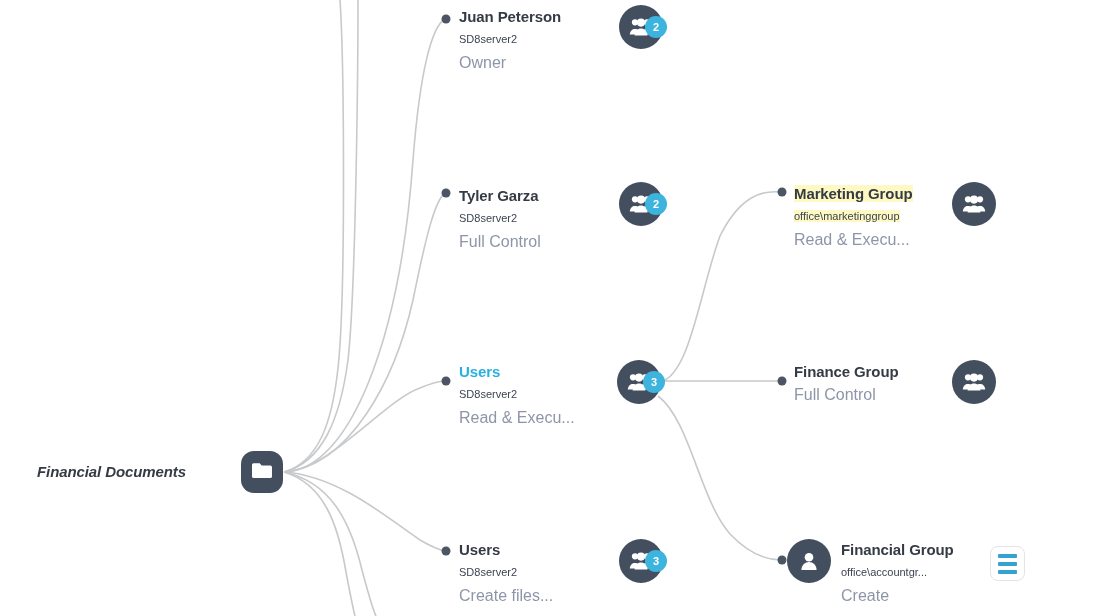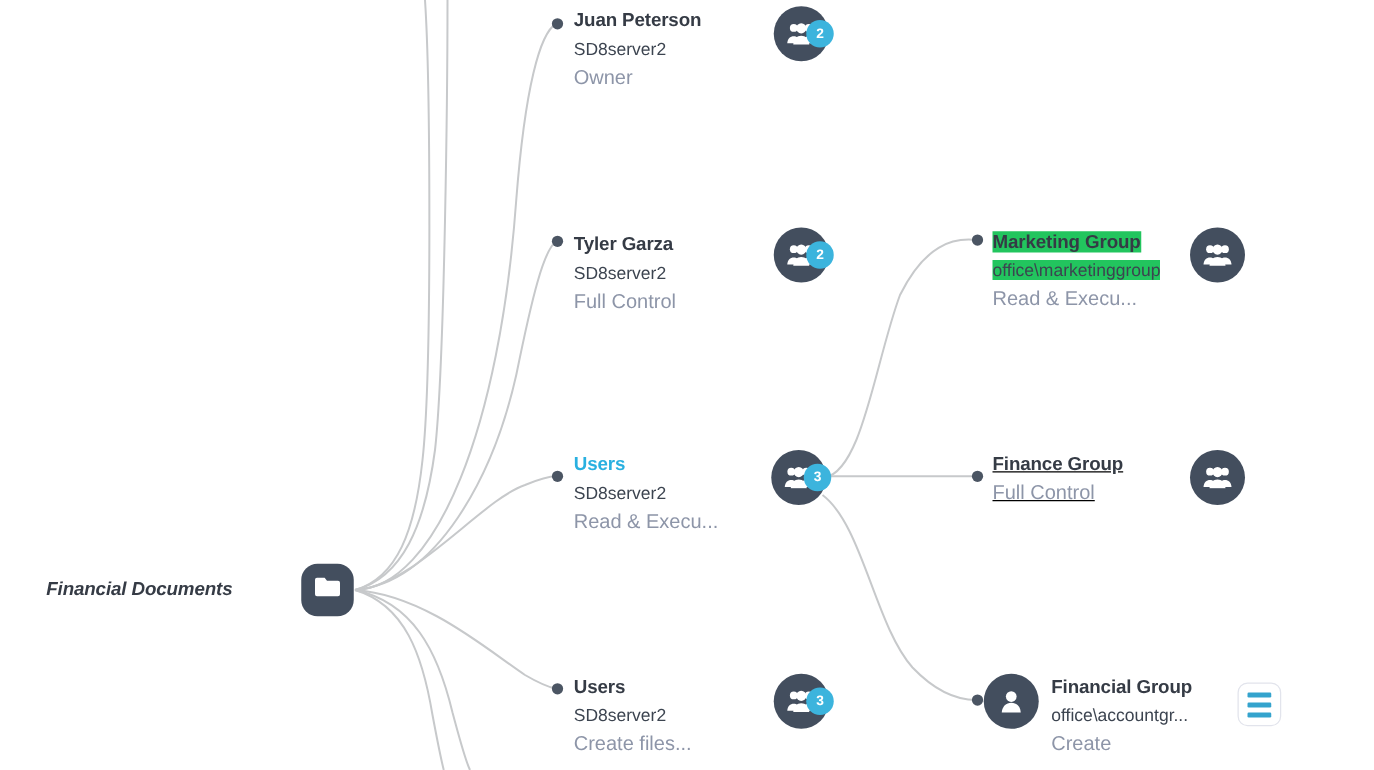--- a/index.html
+++ b/index.html
@@ -34,30 +34,30 @@
     line-height: 23px;
   }
   .nt-title {
     font-size: 15px;
     font-weight: bold;
     color: #353b45;
     letter-spacing: -0.1px;
   }
   .nt-title.accent { color: #29b0e0; }
   .nt-sub {
-    font-size: 14px;
+    font-size: 11px;
     font-weight: normal;
     color: #3c4450;
   }
   .nt-perm {
     font-size: 16px;
     font-weight: normal;
     color: #8d95a8;
   }
-  .hl { background: #22c55e; }
+  .hl { background: #fef9c3; }
 
   
   .root-label {
     position: absolute;
     font-size: 15px;
     font-weight: bold;
     color: #353b45;
     white-space: nowrap;
     letter-spacing: -0.1px;
     font-style: italic;
@@ -250,21 +250,21 @@
     <svg width="24" height="18" viewBox="0 0 24 18">
       <circle cx="6" cy="4.3" r="3.1" fill="#fff"></circle>
       <circle cx="18" cy="4.3" r="3.1" fill="#fff"></circle>
       <circle cx="12" cy="4.6" r="4.1" fill="#fff"></circle>
       <path fill="#fff" d="M0.8,16.5 c0.2,-3.6 2.4,-5.6 5.2,-5.6 c2.8,0 5,2 5.2,5.6 z"></path>
       <path fill="#fff" d="M12.8,16.5 c0.2,-3.6 2.4,-5.6 5.2,-5.6 c2.8,0 5,2 5.2,5.6 z"></path>
       <path fill="#fff" d="M5.6,17.6 c0.3,-4.4 3,-7 6.4,-7 c3.4,0 6.1,2.6 6.4,7 z"></path>
     </svg>
   </div>
 
-  <div class="node-text" style="left:794px; top:360px;text-decoration:underline;">
+  <div class="node-text" style="left:794px; top:360px;">
     <div class="nt-title">Finance Group</div>
     <div class="nt-perm">Full Control</div>
   </div>
   <div class="icon-node" style="left:952px; top:360px; width:44px; height:44px;">
     <svg width="24" height="18" viewBox="0 0 24 18">
       <circle cx="6" cy="4.3" r="3.1" fill="#fff"></circle>
       <circle cx="18" cy="4.3" r="3.1" fill="#fff"></circle>
       <circle cx="12" cy="4.6" r="4.1" fill="#fff"></circle>
       <path fill="#fff" d="M0.8,16.5 c0.2,-3.6 2.4,-5.6 5.2,-5.6 c2.8,0 5,2 5.2,5.6 z"></path>
       <path fill="#fff" d="M12.8,16.5 c0.2,-3.6 2.4,-5.6 5.2,-5.6 c2.8,0 5,2 5.2,5.6 z"></path>

